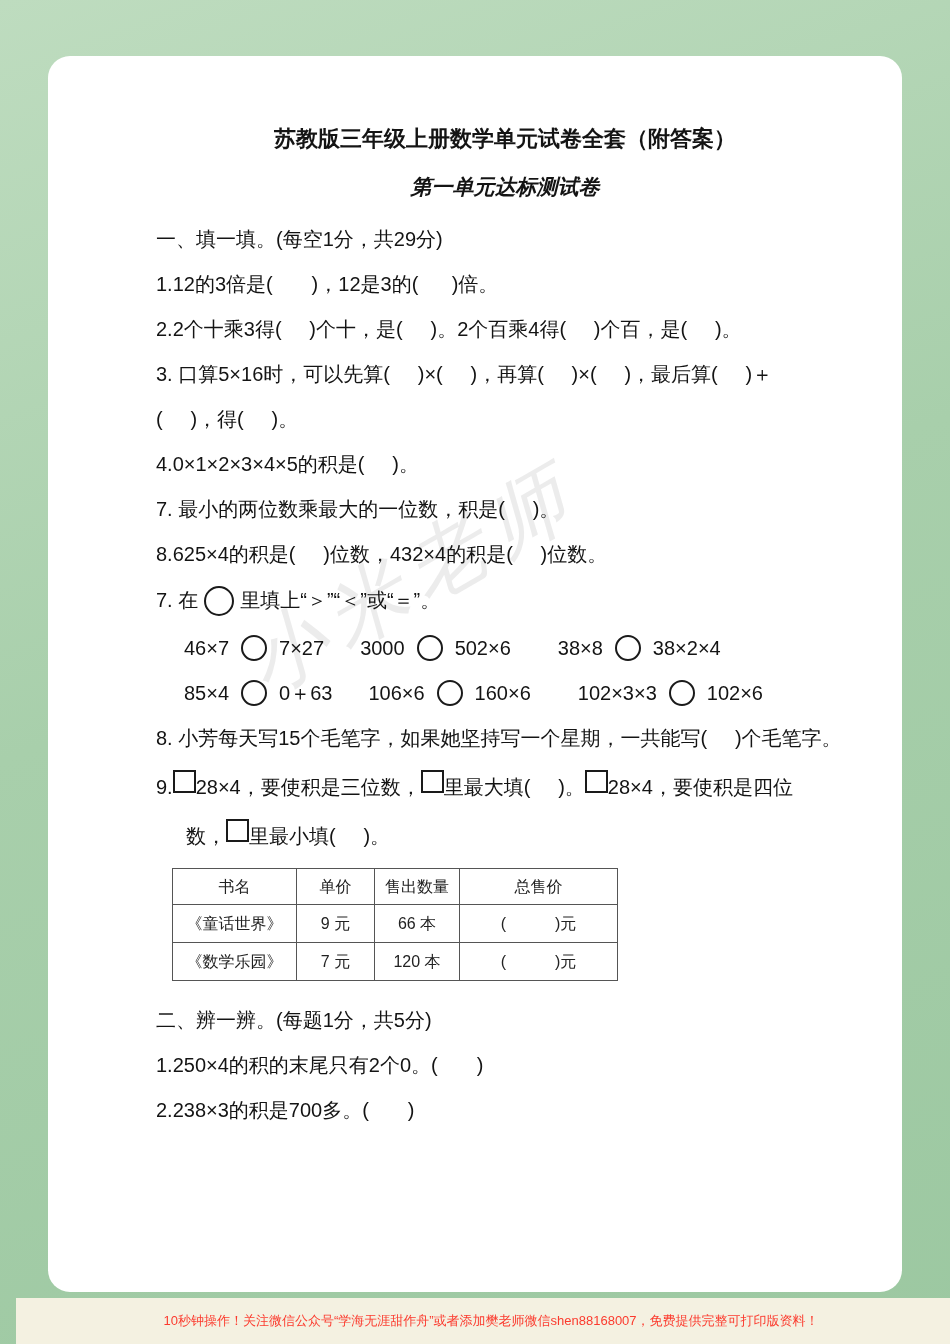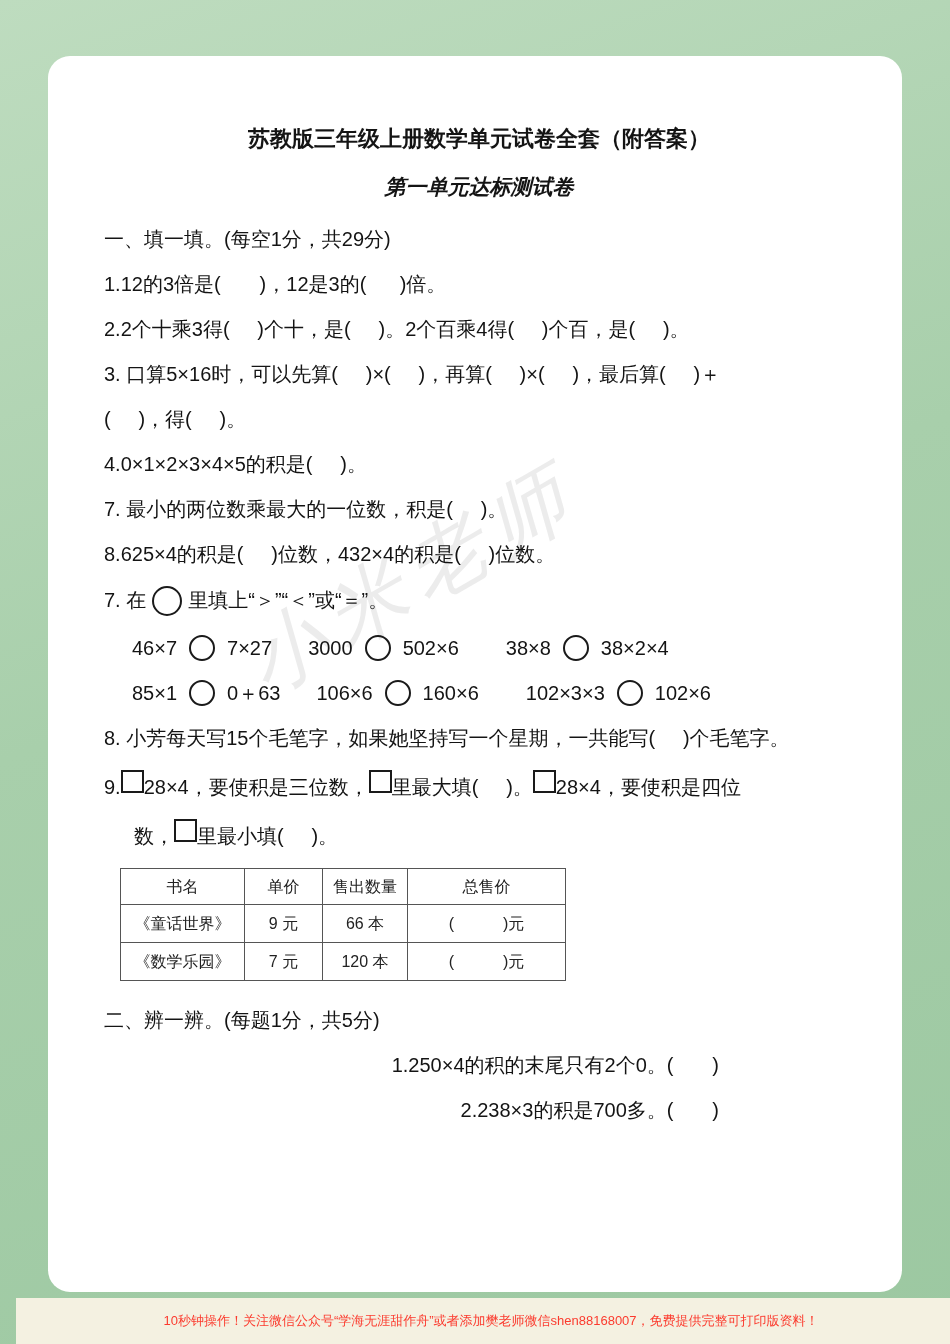--- a/index.html
+++ b/index.html
@@ -19,21 +19,21 @@
     background: #ffffff; border-radius: 22px; overflow: hidden;
   }
   .watermark {
     position: absolute; left: 180px; top: 470px;
     font-size: 80px; letter-spacing: 12px; white-space: nowrap;
     color: rgba(80, 80, 80, 0.11); font-style: italic;
     transform: rotate(-30deg); pointer-events: none;
   }
   .content {
     position: relative;
-    padding: 70px 48px 0 56px;
+    padding: 70px 48px 0 108px;
     color: #141414; font-size: 20px; line-height: 26px;
   }
   .title    { text-align: center; font-weight: bold; font-size: 22px; margin-bottom: 22px; white-space: pre-wrap; }
   .subtitle { text-align: center; font-weight: bold; font-size: 21px; margin-bottom: 26px; white-space: pre-wrap; font-style: italic; }
   .q { white-space: pre-wrap; margin-bottom: 19px; }
   .circle {
     display: inline-block; width: 26px; height: 26px;
     border: 2px solid #1a1a1a; border-radius: 50%;
     vertical-align: -6px; margin: 0 12px;
   }
@@ -53,21 +53,21 @@
   .ptable th, .ptable td {
     border: 1px solid #555555; text-align: center;
     padding: 0 10px; white-space: pre; font-weight: normal;
   }
   .ptable th { height: 36px; margin-left: 36px; }
   .ptable td { height: 38px; }
   .ptable th:nth-child(1), .ptable td:nth-child(1) { width: 124px; }
   .ptable th:nth-child(2), .ptable td:nth-child(2) { width: 78px; }
   .ptable th:nth-child(3), .ptable td:nth-child(3) { width: 84px; }
   .ptable th:nth-child(4), .ptable td:nth-child(4) { width: 158px; }
-  .judge { display: flex; justify-content: flex-end; width: 615px; }
+  .judge { display: flex; justify-content: flex-start; width: 615px; }
   .footer {
     position: absolute; left: 16px; bottom: 0; width: 950px; height: 46px;
     background: #f4f1e1; display: flex; align-items: center; justify-content: center;
     color: #fb3b2e; font-size: 13px; white-space: pre-wrap;
   }
 </style>
 </head>
 <body>
 
 <div class="stage">
@@ -85,21 +85,21 @@
       <div class="q">3. 口算5×16时，可以先算(     )×(     )，再算(     )×(     )，最后算(     )＋</div>
       <div class="q">(     )，得(     )。</div>
       <div class="q">4.0×1×2×3×4×5的积是(     )。</div>
       <div class="q">7. 最小的两位数乘最大的一位数，积是(     )。</div>
       <div class="q">8.625×4的积是(     )位数，432×4的积是(     )位数。</div>
 
       <div class="q"><span>7. 在</span><span class="circle big"></span><span>里填上“＞”“＜”或“＝”。</span></div>
 
       <div class="q cmp-row"><span class="pair"><span>46×7</span><span class="circle"></span><span>7×27</span></span><span class="pair"><span>3000</span><span class="circle"></span><span>502×6</span></span><span class="pair"><span>38×8</span><span class="circle"></span><span>38×2×4</span></span></div>
 
-      <div class="q cmp-row"><span class="pair"><span>85×1</span><span class="circle"></span><span>0＋63</span></span><span class="pair"><span>106×6</span><span class="circle"></span><span>160×6</span></span><span class="pair"><span>102×3×3</span><span class="circle"></span><span>102×6</span></span></div>
+      <div class="q cmp-row"><span class="pair"><span>85×4</span><span class="circle"></span><span>0＋63</span></span><span class="pair"><span>106×6</span><span class="circle"></span><span>160×6</span></span><span class="pair"><span>102×3×3</span><span class="circle"></span><span>102×6</span></span></div>
 
       <div class="q">8. 小芳每天写15个毛笔字，如果她坚持写一个星期，一共能写(     )个毛笔字。</div>
 
       <div class="q"><span>9.</span><span class="box"></span><span>28×4，要使积是三位数，</span><span class="box"></span><span>里最大填(     )。</span><span class="box"></span><span>28×4，要使积是四位</span></div>
 
       <div class="q indent2"><span>数，</span><span class="box"></span><span>里最小填(     )。</span></div>
 
 
       <table class="ptable">
         <tbody>

